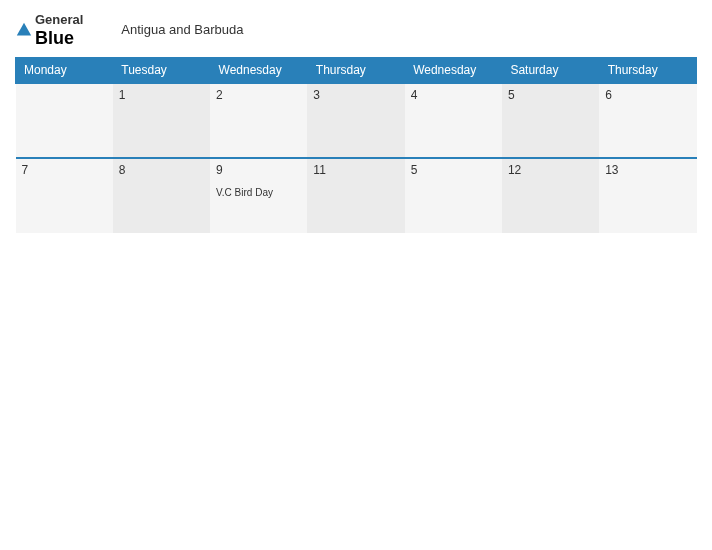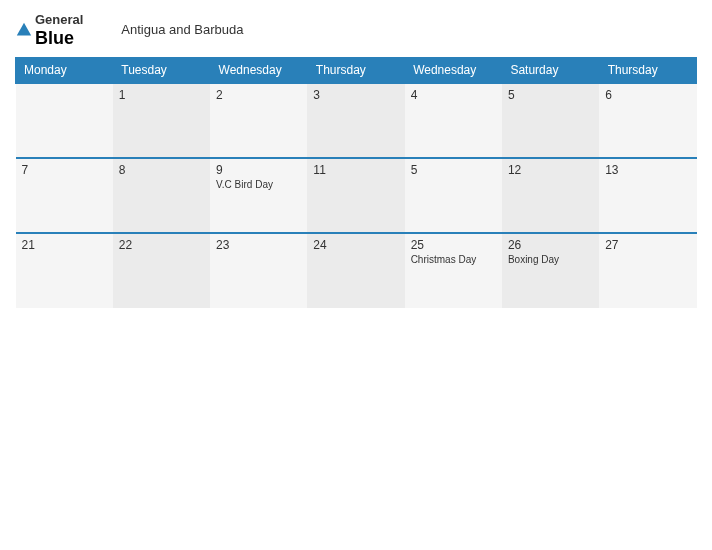--- a/index.html
+++ b/index.html
@@ -87,21 +87,21 @@
     }
     .day-number {
       font-size: 12px;
       color: #333;
       display: block;
     }
     .holiday-name {
       font-size: 10px;
       color: #333;
       display: block;
-      margin-top: 2px;
+      margin-top: 10px;
     }
   </style>
 </head>
 <body>
 
 <div class="page">
 
   <div class="header">
     <div class="logo">
       <svg class="logo-icon" viewBox="0 0 20 20">
@@ -168,40 +168,15 @@
           <td>
             <span class="day-number">5</span>
           </td>
           <td>
             <span class="day-number">12</span>
           </td>
           <td>
             <span class="day-number">13</span>
           </td>
         </tr>
-        <tr>
-          <td>
-            <span class="day-number">21</span>
-          </td>
-          <td>
-            <span class="day-number">22</span>
-          </td>
-          <td>
-            <span class="day-number">23</span>
-          </td>
-          <td>
-            <span class="day-number">24</span>
-          </td>
-          <td>
-            <span class="day-number">25</span>
-            <span class="holiday-name">Christmas Day</span>
-          </td>
-          <td>
-            <span class="day-number">26</span>
-            <span class="holiday-name">Boxing Day</span>
-          </td>
-          <td>
-            <span class="day-number">27</span>
-          </td>
-        </tr>
       </tbody>
   </table>
 </div>
 
 </body></html>

